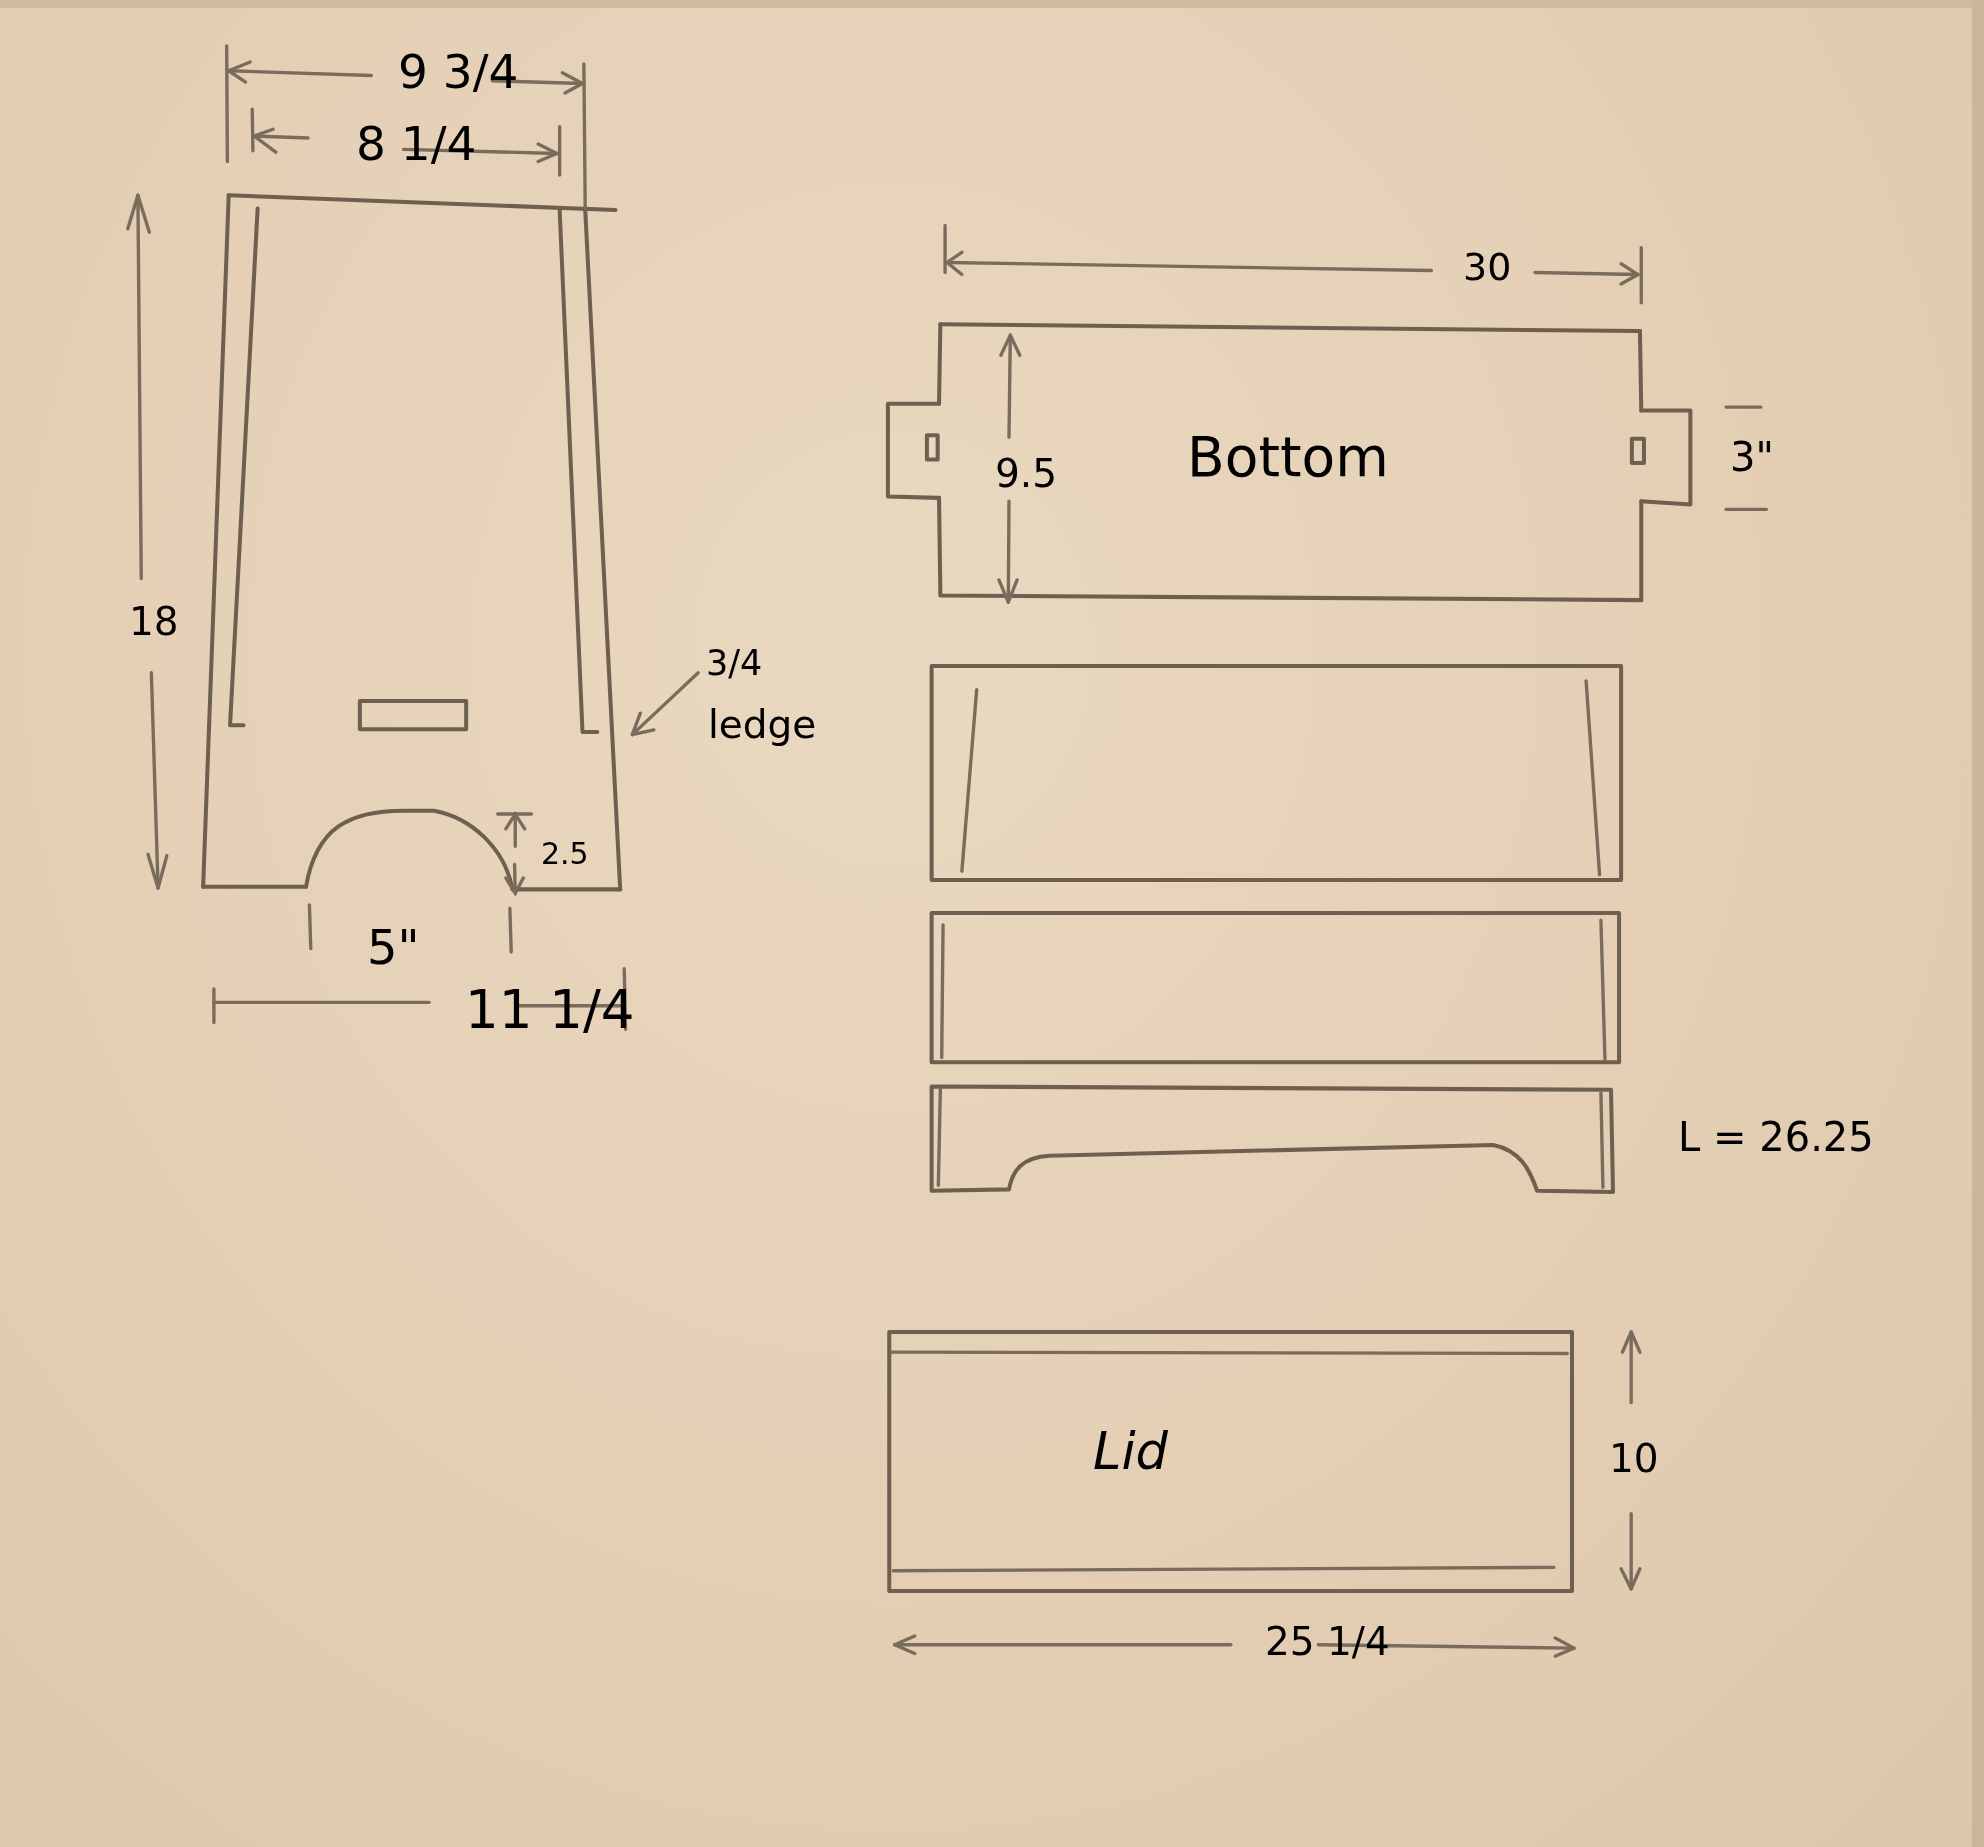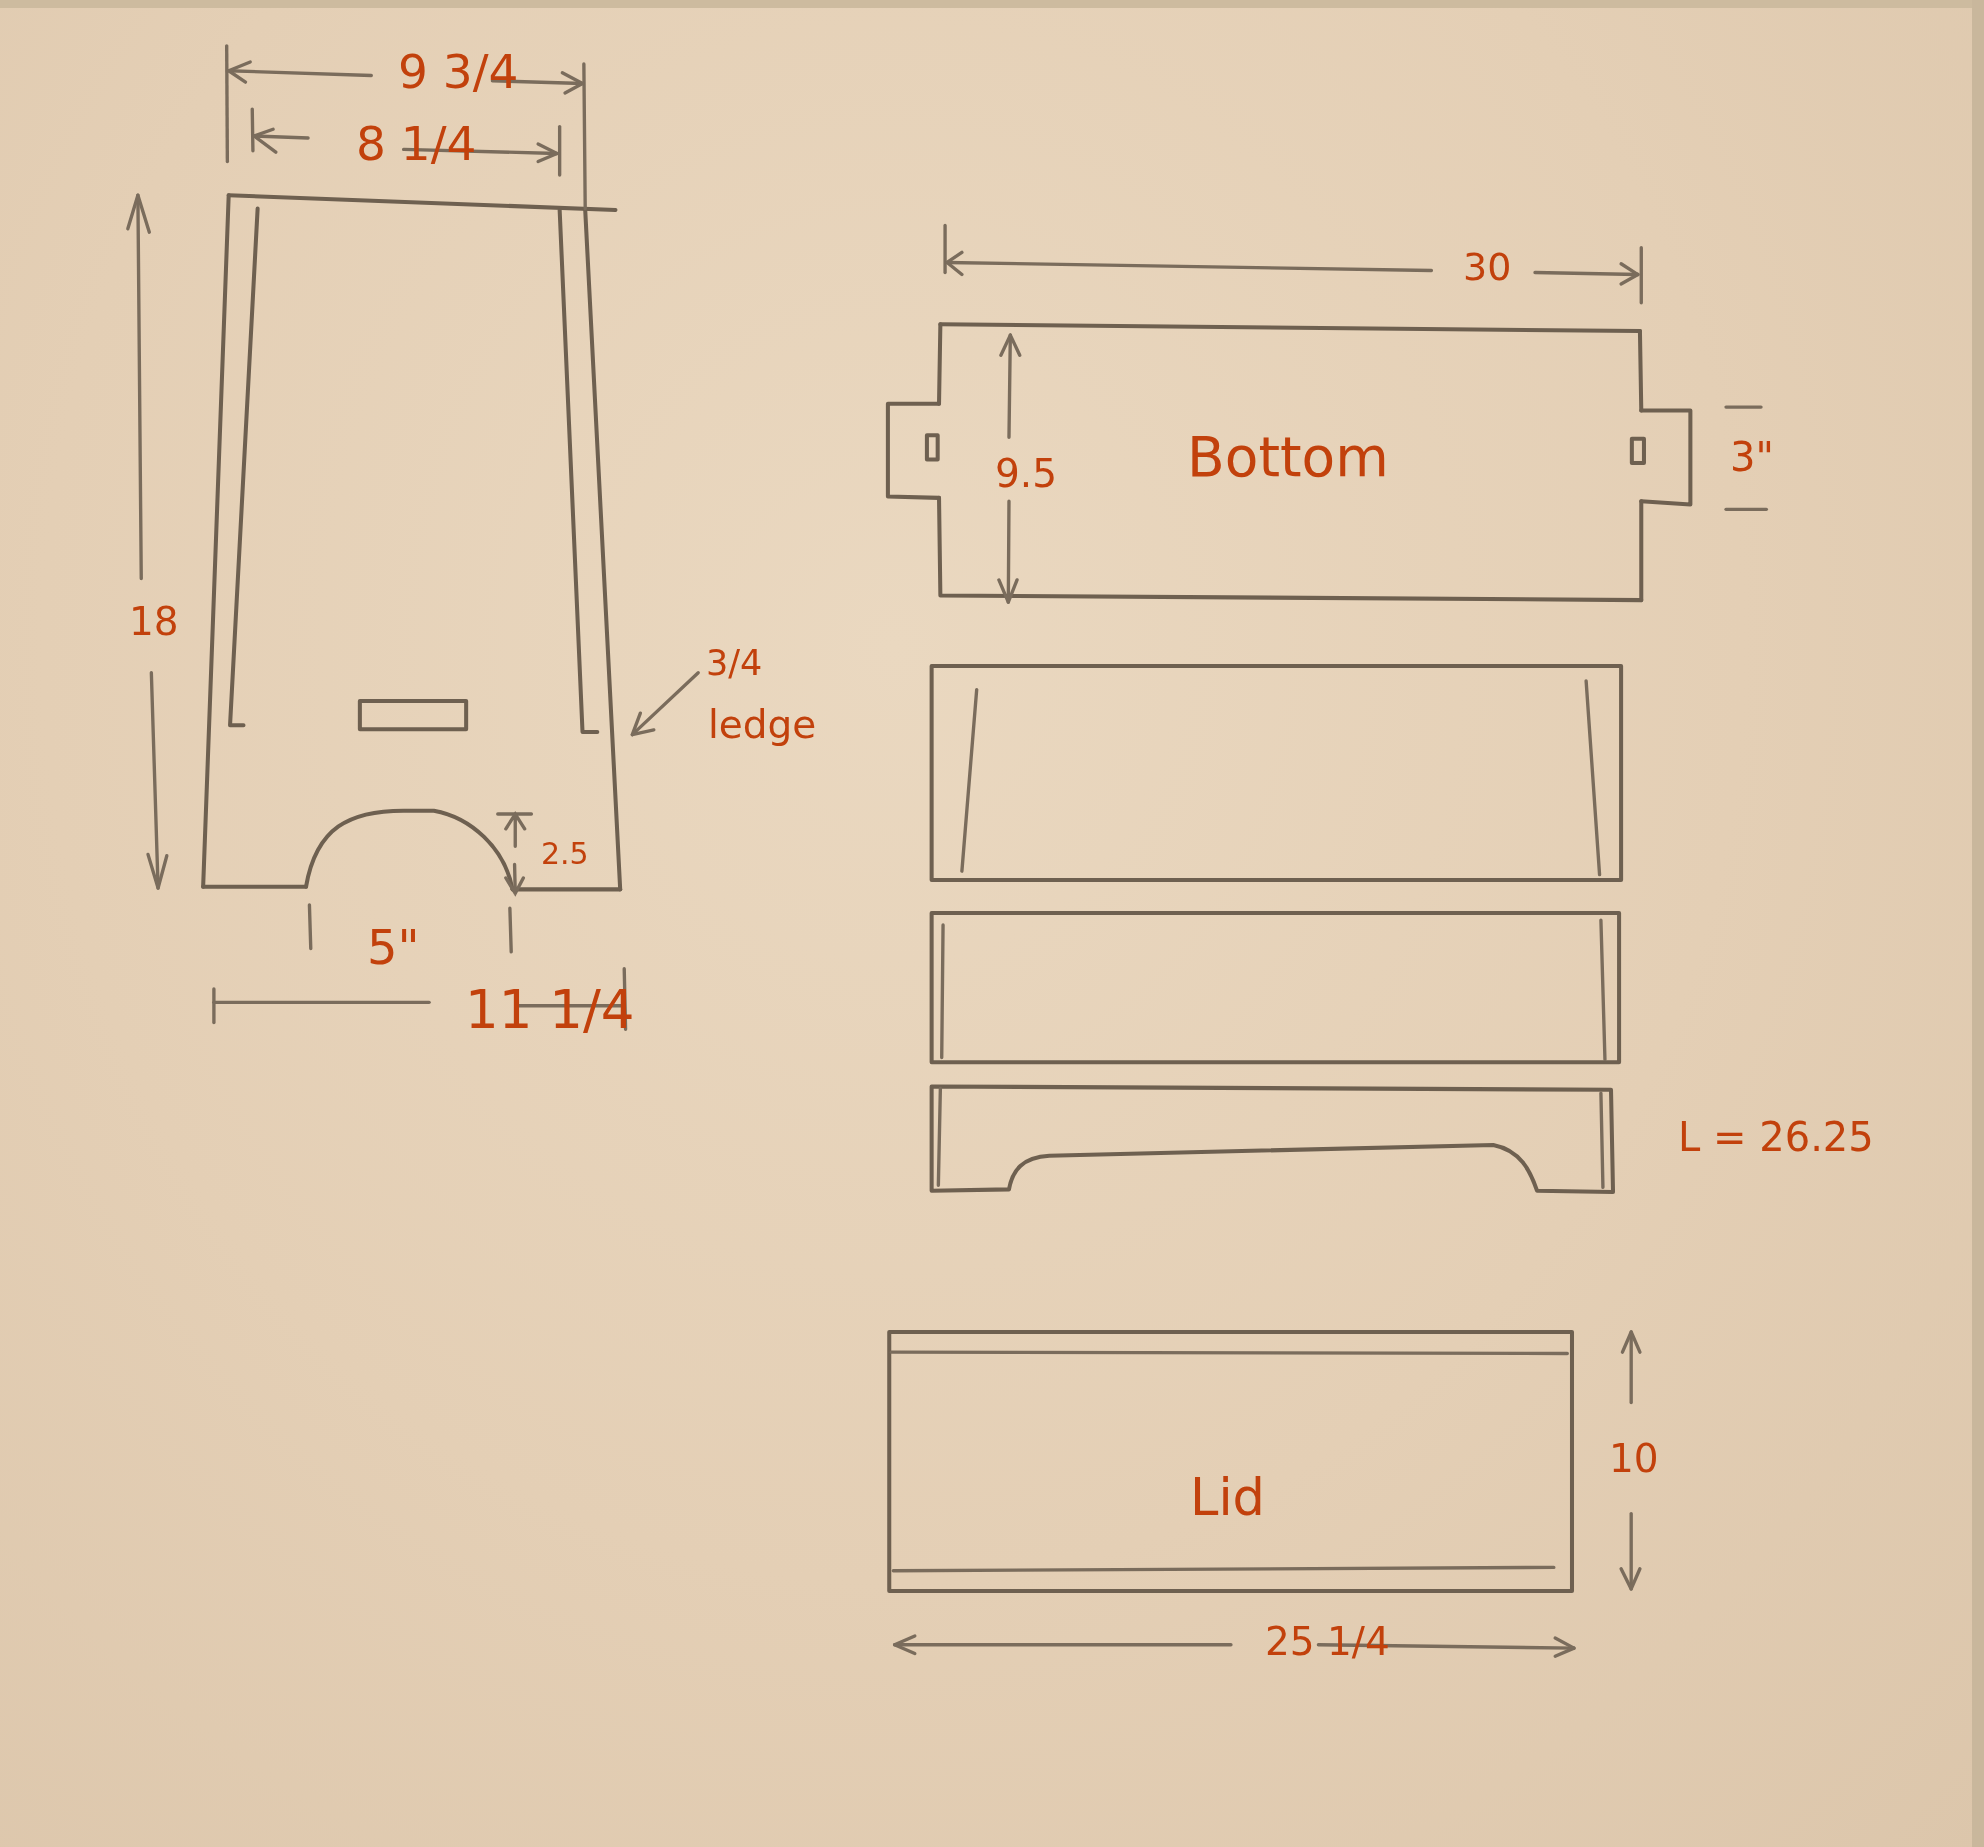--- a/index.html
+++ b/index.html
@@ -17,21 +17,21 @@
     background: #c9b79c;
   }
   .carpet-top {
     position: absolute; left: 0; top: 0; width: 1985px; height: 8px;
     background: #cdbb9f;
   }
   svg.drawing { position: absolute; left: 0; top: 0; }
   svg.drawing .pencil { stroke: #6e6050; stroke-width: 6; fill: none; stroke-linecap: round; stroke-linejoin: round; }
   svg.drawing .pencil-thin { stroke: #7a6c5c; stroke-width: 5; fill: none; stroke-linecap: round; }
   .label {
-    position: absolute; color: #c2410c;
+    position: absolute; color: #000000;
     font-family: "DejaVu Sans", sans-serif;
     white-space: nowrap; line-height: 1;
   }
 </style>
 </head>
 <body>
 
 <div class="paper"></div>
 <div class="carpet-top"></div>
 <div class="carpet-right"></div>
@@ -171,16 +171,16 @@
 <div class="label" style="left:367px; top:923px; font-size:48px;">5"</div>
 <div class="label" style="left:430px; top:983px; font-size:53px;margin-left:35px;">11 1/4</div>
 
 <div class="label" style="left:1463px; top:248px; font-size:38px;">30</div>
 <div class="label" style="left:995px; top:454px; font-size:39px;text-align:right;">9.5</div>
 <div class="label" style="left:1187px; top:430px; font-size:55px;">Bottom</div>
 <div class="label" style="left:1730px; top:437px; font-size:40px;">3"</div>
 
 <div class="label" style="left:1678px; top:1117px; font-size:40px;">L = 26.25</div>
 
-<div class="label" style="left:1190px; top:1426px; font-size:51px; margin-top:46px;">Lid</div>
+<div class="label" style="left:1093px; top:1426px; font-size:51px; font-style:italic;">Lid</div>
 <div class="label" style="left:1609px; top:1439px; font-size:39px;">10</div>
 <div class="label" style="left:1241px; top:1622px; font-size:39px;margin-left:24px;">25 1/4</div>
 
 
 </body></html>

